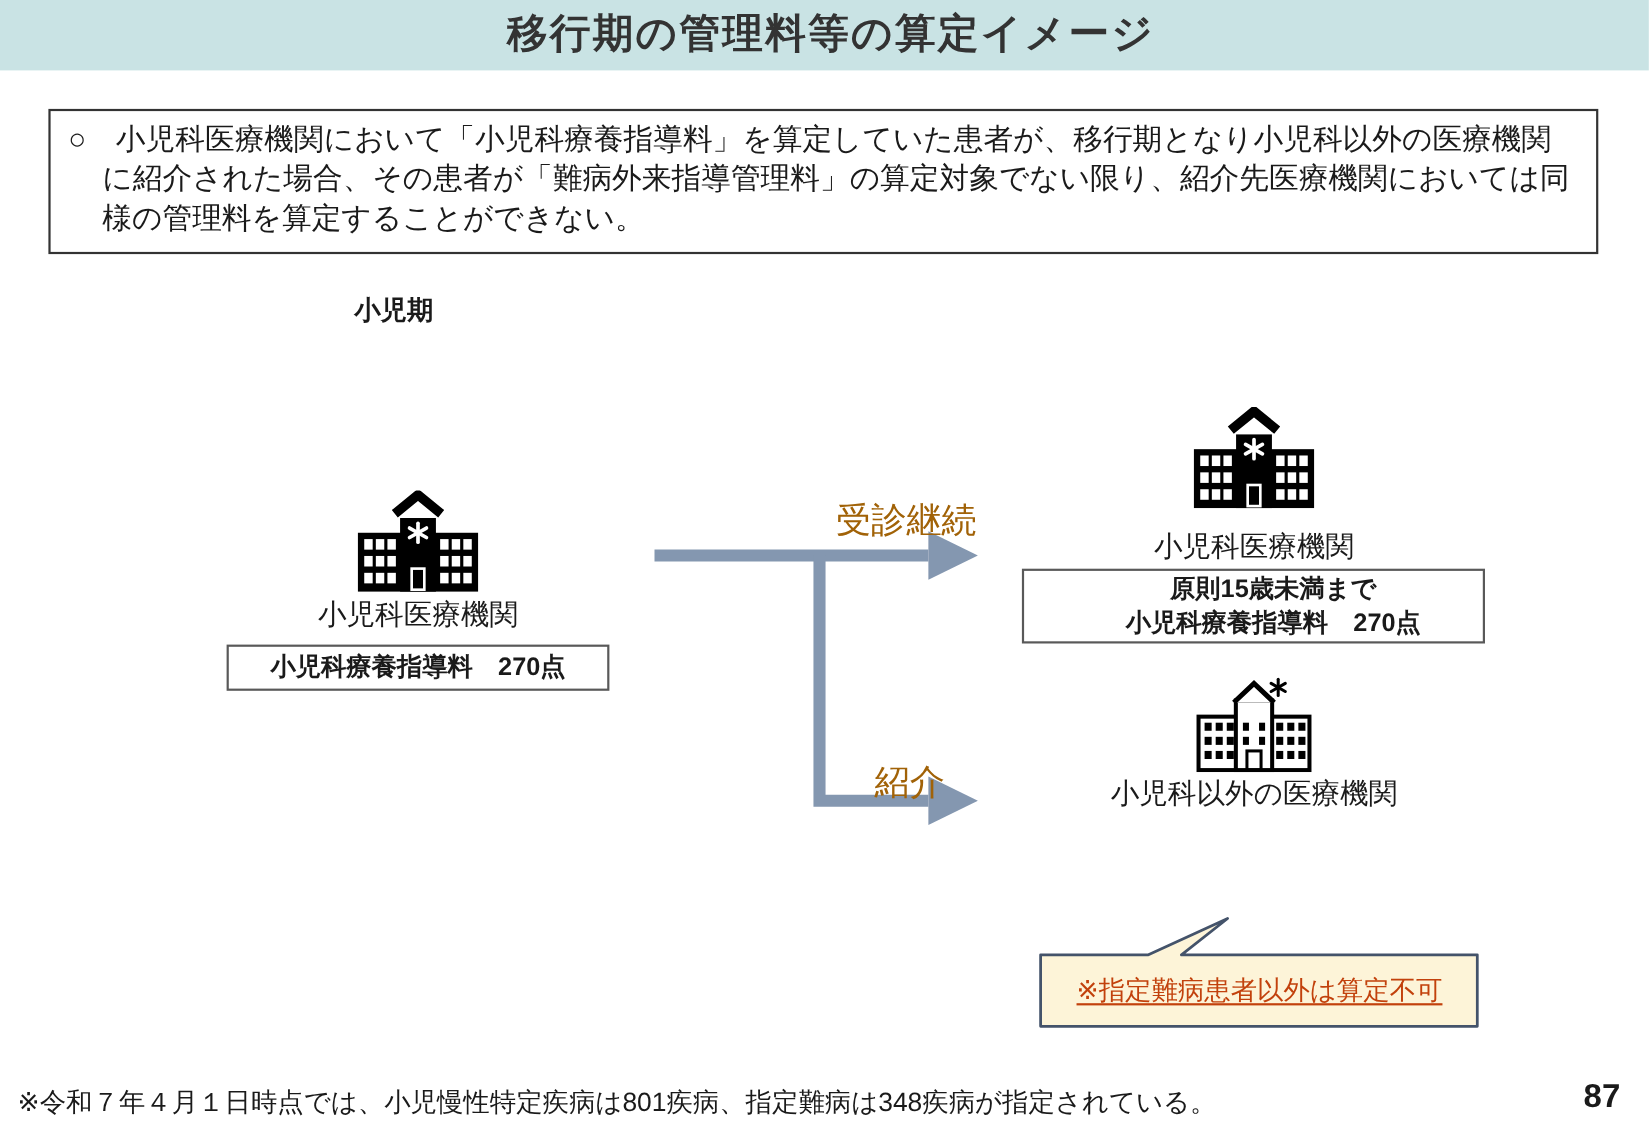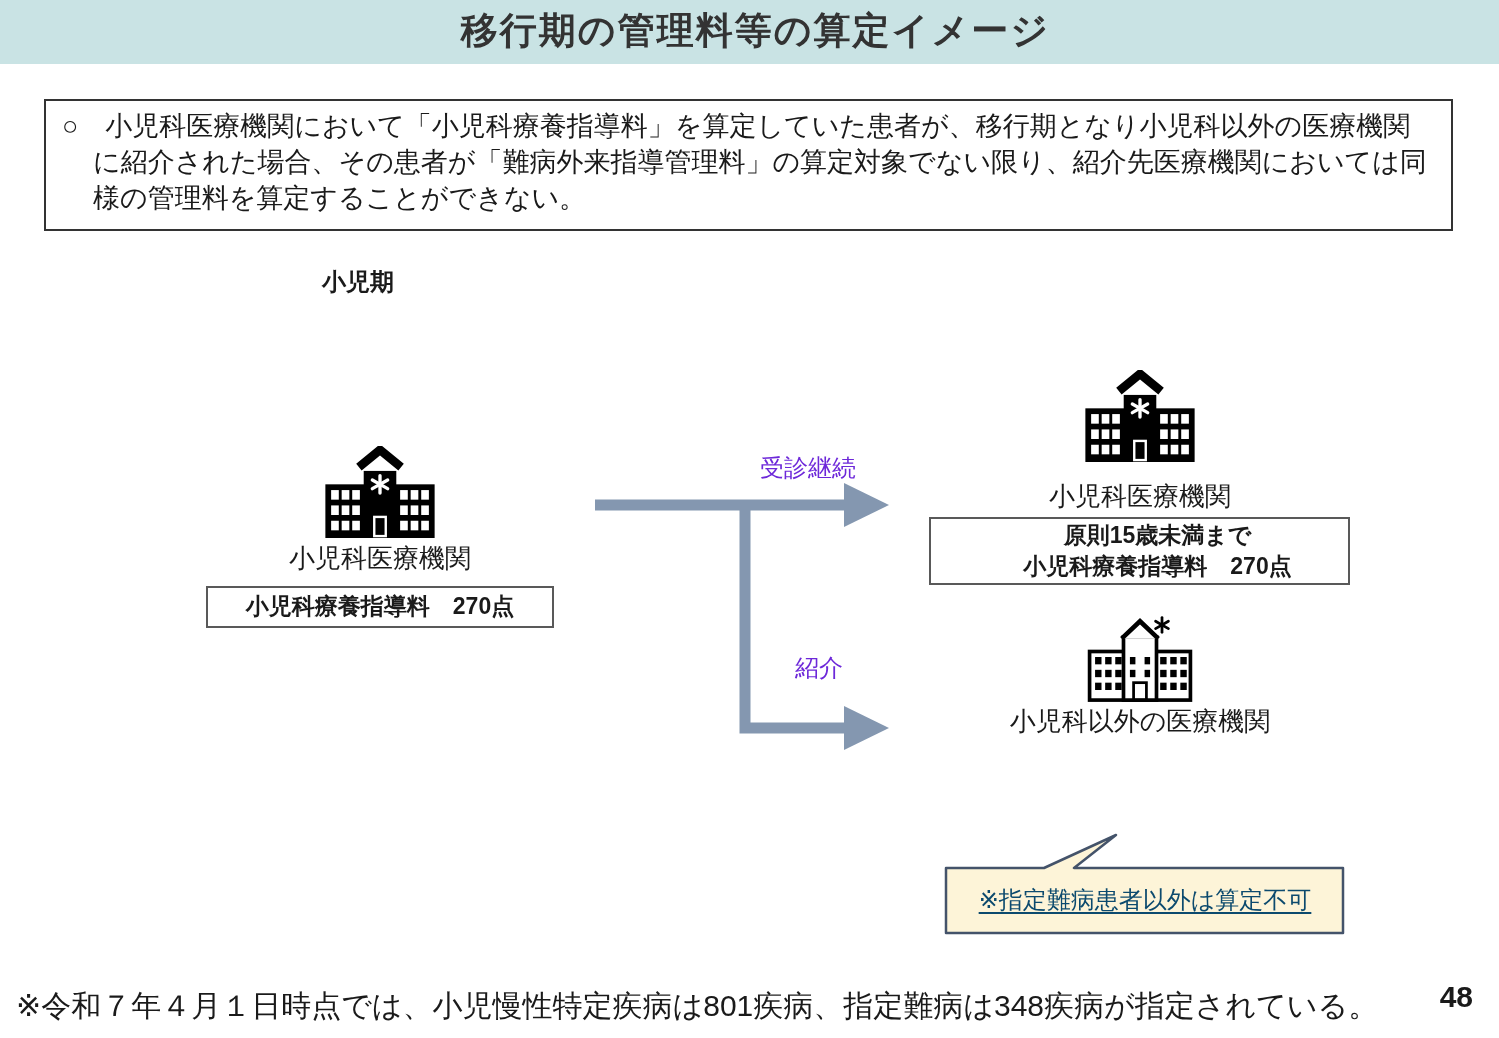--- a/index.html
+++ b/index.html
@@ -38,30 +38,30 @@
 
   
   .fee-box { position:absolute; border:2px solid #595959; background:#fff; display:flex; flex-direction:column; justify-content:center; align-items:center; }
   .fee-box .fee-line { font-size:23px; font-weight:bold; color:#1a1a1a; line-height:1.35; text-align:center; }
   .fee-left         { left:206px; top:586px; width:348px; height:42px; }
   .fee-top-right    { left:929px; top:517px; width:421px; height:68px;padding-left:36px; }
   .fee-bottom-right { left:929px; top:750px; width:421px; height:68px; }
 
   
   .arrows { position:absolute; left:588px; top:440px; }
-  .arrow-label { position:absolute; font-size:24px; color:#6d28d9; }
+  .arrow-label { position:absolute; font-size:32px; color:#a16207; }
   .arrow-label-continue { left:760px; top:452px; }
-  .arrow-label-referral { left:795px; top:652px; }
+  .arrow-label-referral { left:795px; top:690px; }
 
   
   .callout-svg { position:absolute; left:944px; top:832px; }
-  .callout-text { position:absolute; left:944px; top:884px; width:402px; text-align:center; font-size:24px; color:#0c4a6e; text-decoration:underline; text-underline-offset:4px; }
-
-  
-  .footnote { position:absolute; left:16px; top:986px; font-size:30px; color:#1a1a1a; }
+  .callout-text { position:absolute; left:944px; top:884px; width:402px; text-align:center; font-size:24px; color:#c2410c; text-decoration:underline; text-underline-offset:4px; }
+
+  
+  .footnote { position:absolute; left:16px; top:986px; font-size:24px; color:#1a1a1a; }
   .page-number { position:absolute; right:26px; top:980px; font-size:30px; font-weight:bold; color:#1a1a1a; }
 </style>
 </head>
 <body>
 
 <div class="slide">
 
   <header class="title-band">
     <h1>移行期の管理料等の算定イメージ</h1>
   </header>
@@ -196,15 +196,15 @@
     </svg>
   </div>
   <div class="node-label label-bottom-right">小児科以外の医療機関</div>
 
   <svg class="callout-svg" width="402" height="104" viewBox="0 0 402 104">
     <path d="M2 36 H100 L172 3 L130 36 H399 V101 H2 Z" fill="#fdf4d8" stroke="#44536a" stroke-width="2.5" stroke-linejoin="round"></path>
   </svg>
   <div class="callout-text">※指定難病患者以外は算定不可</div>
 
   <div class="footnote">※令和７年４月１日時点では、小児慢性特定疾病は801疾病、指定難病は348疾病が指定されている。</div>
-  <div class="page-number">48</div>
+  <div class="page-number">87</div>
 
 </div>
 
 </body></html>

